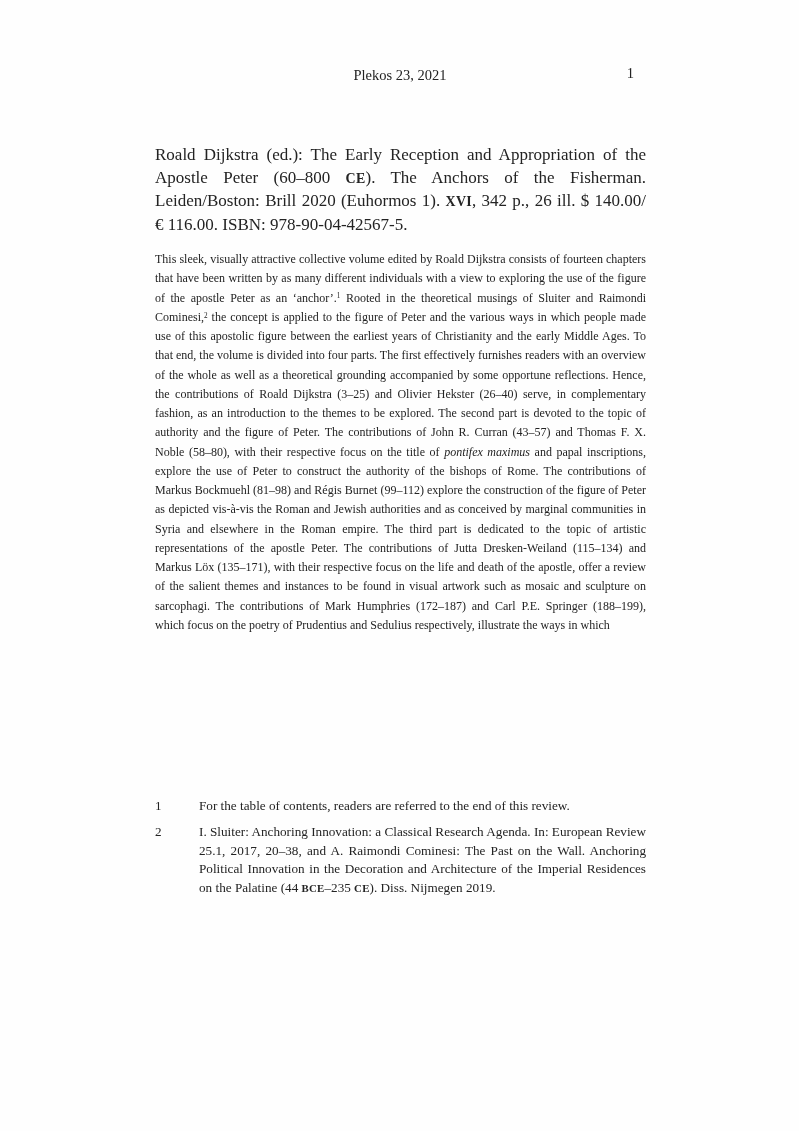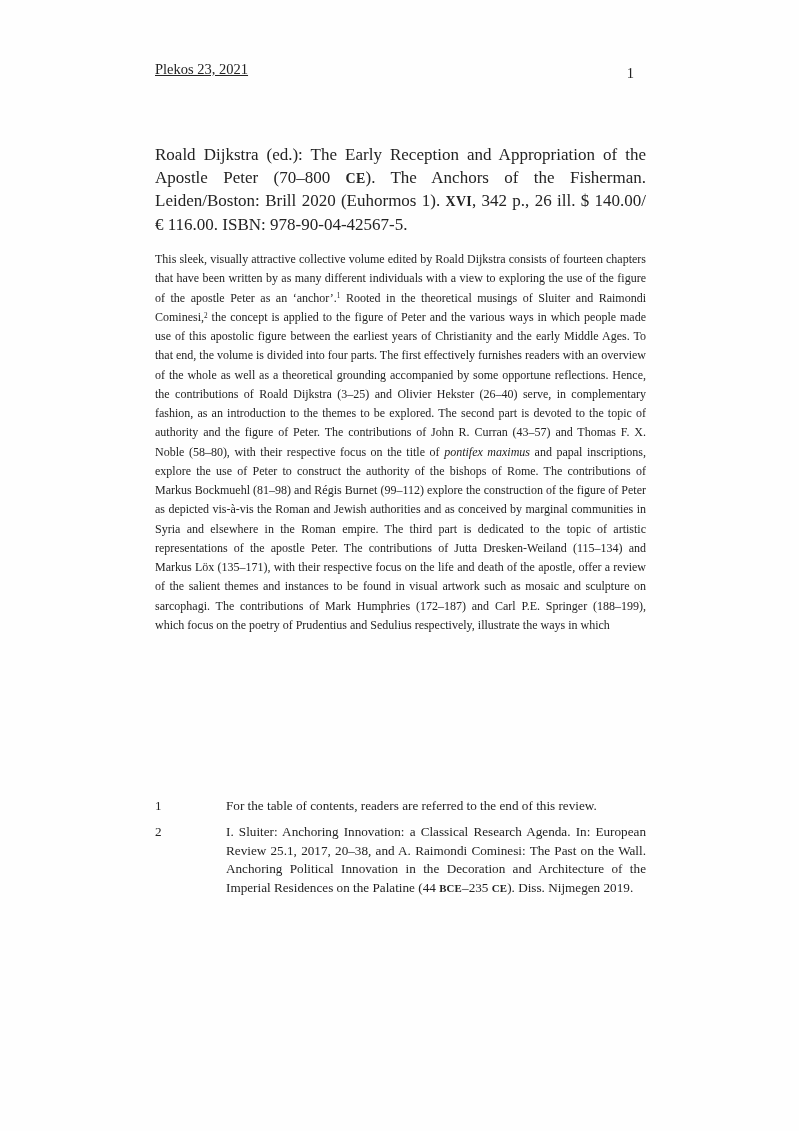--- a/index.html
+++ b/index.html
@@ -11,26 +11,26 @@
     position: relative;
     width: 799px;
     height: 1131px;
     background: #fefefe;
     font-family: "Liberation Serif", "DejaVu Serif", serif;
     color: #232323;
     overflow: hidden;
   }
   .journal-header {
     position: absolute;
-    top: 60px;
+    top: 66px;
     left: 155px;
     width: 490px;
+    text-align: center;
     font-size: 14.5px;
     line-height: 18px;
-    text-decoration: underline;
   }
   .page-number {
     position: absolute;
     top: 64px;
     left: 610px;
     width: 24px;
     text-align: right;
     font-size: 14.5px;
     line-height: 18px;
   }
@@ -66,42 +66,41 @@
   }
   .footnote + .footnote {
     margin-top: 7px;
   }
   .fn-num {
     flex: 0 0 44px;
   }
   .fn-text {
     flex: 1 1 auto;
     text-align: justify;
-    margin-left: 27px;
   }
   .italic { font-style: italic; }
   .sc { font-size: 0.82em; letter-spacing: 0.02em; font-weight: bold; }
   sup.fnref {
     font-size: 0.6em;
     line-height: 0;
     position: relative;
     top: -0.45em;
     vertical-align: baseline;
   }
 </style>
 </head>
 <body>
 
 <div class="page">
 
   <div class="journal-header">Plekos 23, 2021</div>
 
   <div class="page-number">1</div>
 
-  <div class="title-block"><span>Roald Dijkstra (ed.): The Early Reception and Appropriation of the Apostle Peter (70–800 </span><span class="sc">CE</span><span>). The Anchors of the Fisherman. Leiden/Boston: Brill 2020 (Euhormos 1). </span><span class="sc">XVI</span><span>, 342 p., 26 ill. $ 140.00/ € 116.00. ISBN: 978-90-04-42567-5.</span></div>
+  <div class="title-block"><span>Roald Dijkstra (ed.): The Early Reception and Appropriation of the Apostle Peter (60–800 </span><span class="sc">CE</span><span>). The Anchors of the Fisherman. Leiden/Boston: Brill 2020 (Euhormos 1). </span><span class="sc">XVI</span><span>, 342 p., 26 ill. $ 140.00/ € 116.00. ISBN: 978-90-04-42567-5.</span></div>
 
   <div class="body-paragraph"><span>This sleek, visually attractive collective volume edited by Roald Dijkstra consists of fourteen chapters that have been written by as many different individuals with a view to exploring the use of the figure of the apostle Peter as an ‘anchor’.</span><sup class="fnref">1</sup><span> Rooted in the theoretical musings of Sluiter and Raimondi Cominesi,</span><sup class="fnref">2</sup><span> the concept is applied to the figure of Peter and the various ways in which people made use of this apostolic figure between the earliest years of Christianity and the early Middle Ages. To that end, the volume is divided into four parts. The first effectively furnishes readers with an overview of the whole as well as a theoretical grounding accompanied by some opportune reflections. Hence, the contributions of Roald Dijkstra (3–25) and Olivier Hekster (26–40) serve, in complementary fashion, as an introduction to the themes to be explored. The second part is devoted to the topic of authority and the figure of Peter. The contributions of John R. Curran (43–57) and Thomas F. X. Noble (58–80), with their respective focus on the title of </span><span class="italic">pontifex maximus</span><span> and papal inscriptions, explore the use of Peter to construct the authority of the bishops of Rome. The contributions of Markus Bockmuehl (81–98) and Régis Burnet (99–112) explore the construction of the figure of Peter as depicted vis-à-vis the Roman and Jewish authorities and as conceived by marginal communities in Syria and elsewhere in the Roman empire. The third part is dedicated to the topic of artistic representations of the apostle Peter. The contributions of Jutta Dresken-Weiland (115–134) and Markus Löx (135–171), with their respective focus on the life and death of the apostle, offer a review of the salient themes and instances to be found in visual artwork such as mosaic and sculpture on sarcophagi. The contributions of Mark Humphries (172–187) and Carl P.E. Springer (188–199), which focus on the poetry of Prudentius and Sedulius respectively, illustrate the ways in which</span></div>
 
   <div class="footnotes">
     <div class="footnote">
       <span class="fn-num">1</span>
       <span class="fn-text"><span>For the table of contents, readers are referred to the end of this review.</span></span>
     </div>
     <div class="footnote">
       <span class="fn-num">2</span>

